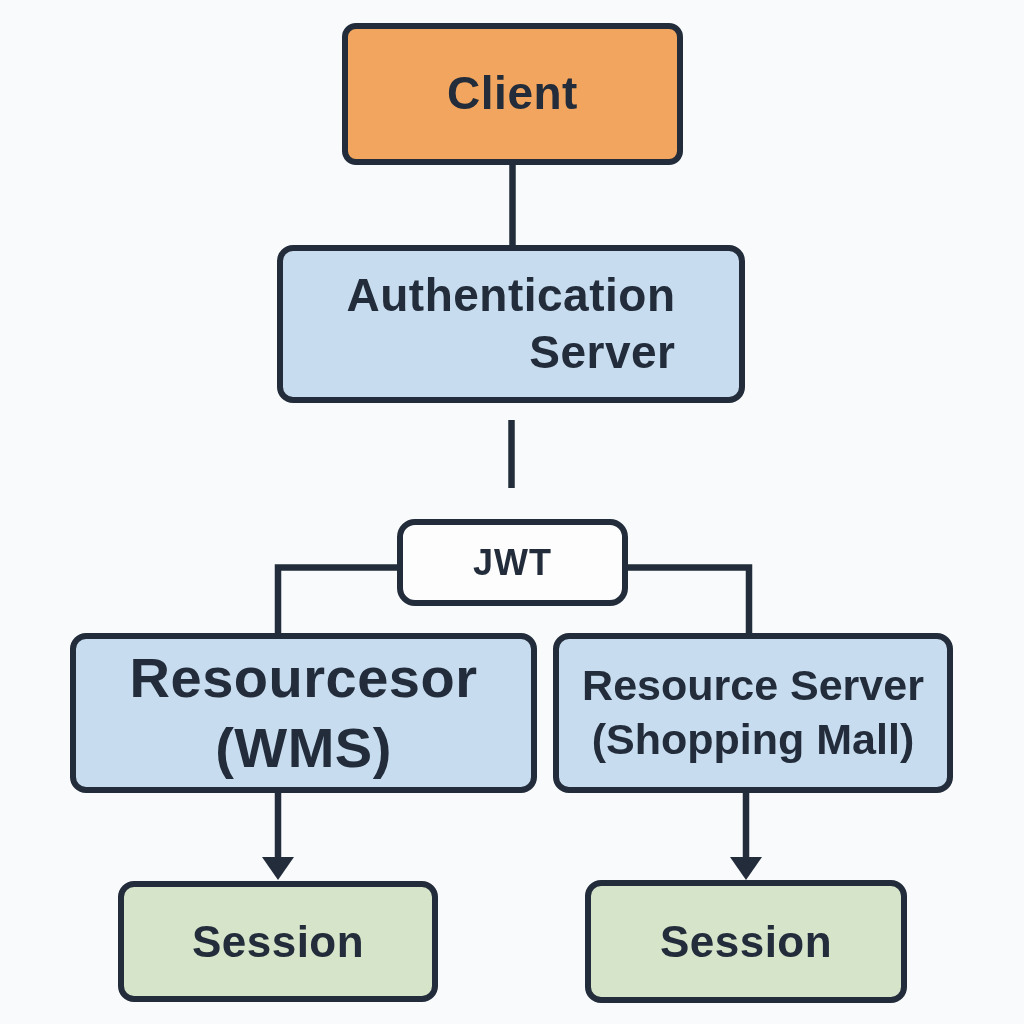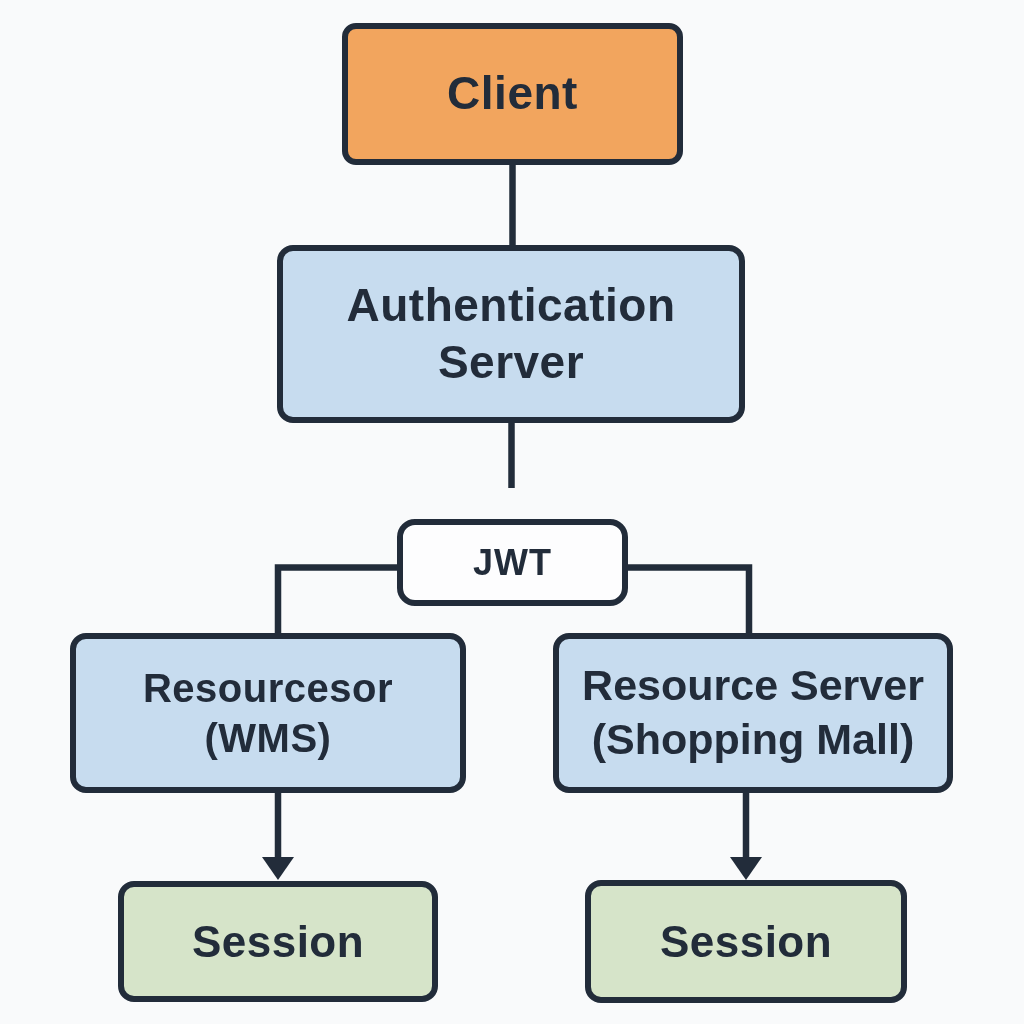--- a/index.html
+++ b/index.html
@@ -33,23 +33,23 @@
     align-items: center;
     justify-content: center;
     text-align: center;
     font-weight: 700;
     color: #222C3A;
     white-space: pre-line;
     line-height: 1.25;
     letter-spacing: 0.5px;
   }
   .node-client   { left: 342px; top: 23px;  width: 341px; height: 142px; font-size: 46px; border-radius: 14px; }
-  .node-auth     { left: 277px; top: 245px; width: 468px; height: 178px; font-size: 46px; }
+  .node-auth     { left: 277px; top: 245px; width: 468px; height: 158px; font-size: 46px; text-align: right; }
   .node-jwt      { left: 397px; top: 483px; width: 231px; height: 87px;  font-size: 36px; border-radius: 18px; letter-spacing: 1px; }
-  .node-wms      { left: 70px;  top: 633px; width: 396px; height: 160px; font-size: 40px; }
+  .node-wms      { left: 70px;  top: 633px; width: 467px; height: 160px; font-size: 56px; }
   .node-mall     { left: 553px; top: 633px; width: 400px; height: 160px; font-size: 43px; letter-spacing: 0; }
   .node-sess-l   { left: 118px; top: 881px; width: 320px; height: 121px; font-size: 44px; }
   .node-sess-r   { left: 585px; top: 880px; width: 322px; height: 123px; font-size: 44px; }
 </style>
 </head>
 <body>
 
 <div class="canvas">
 
   <svg class="connectors" width="1024" height="1024" viewBox="0 0 1024 1024">

